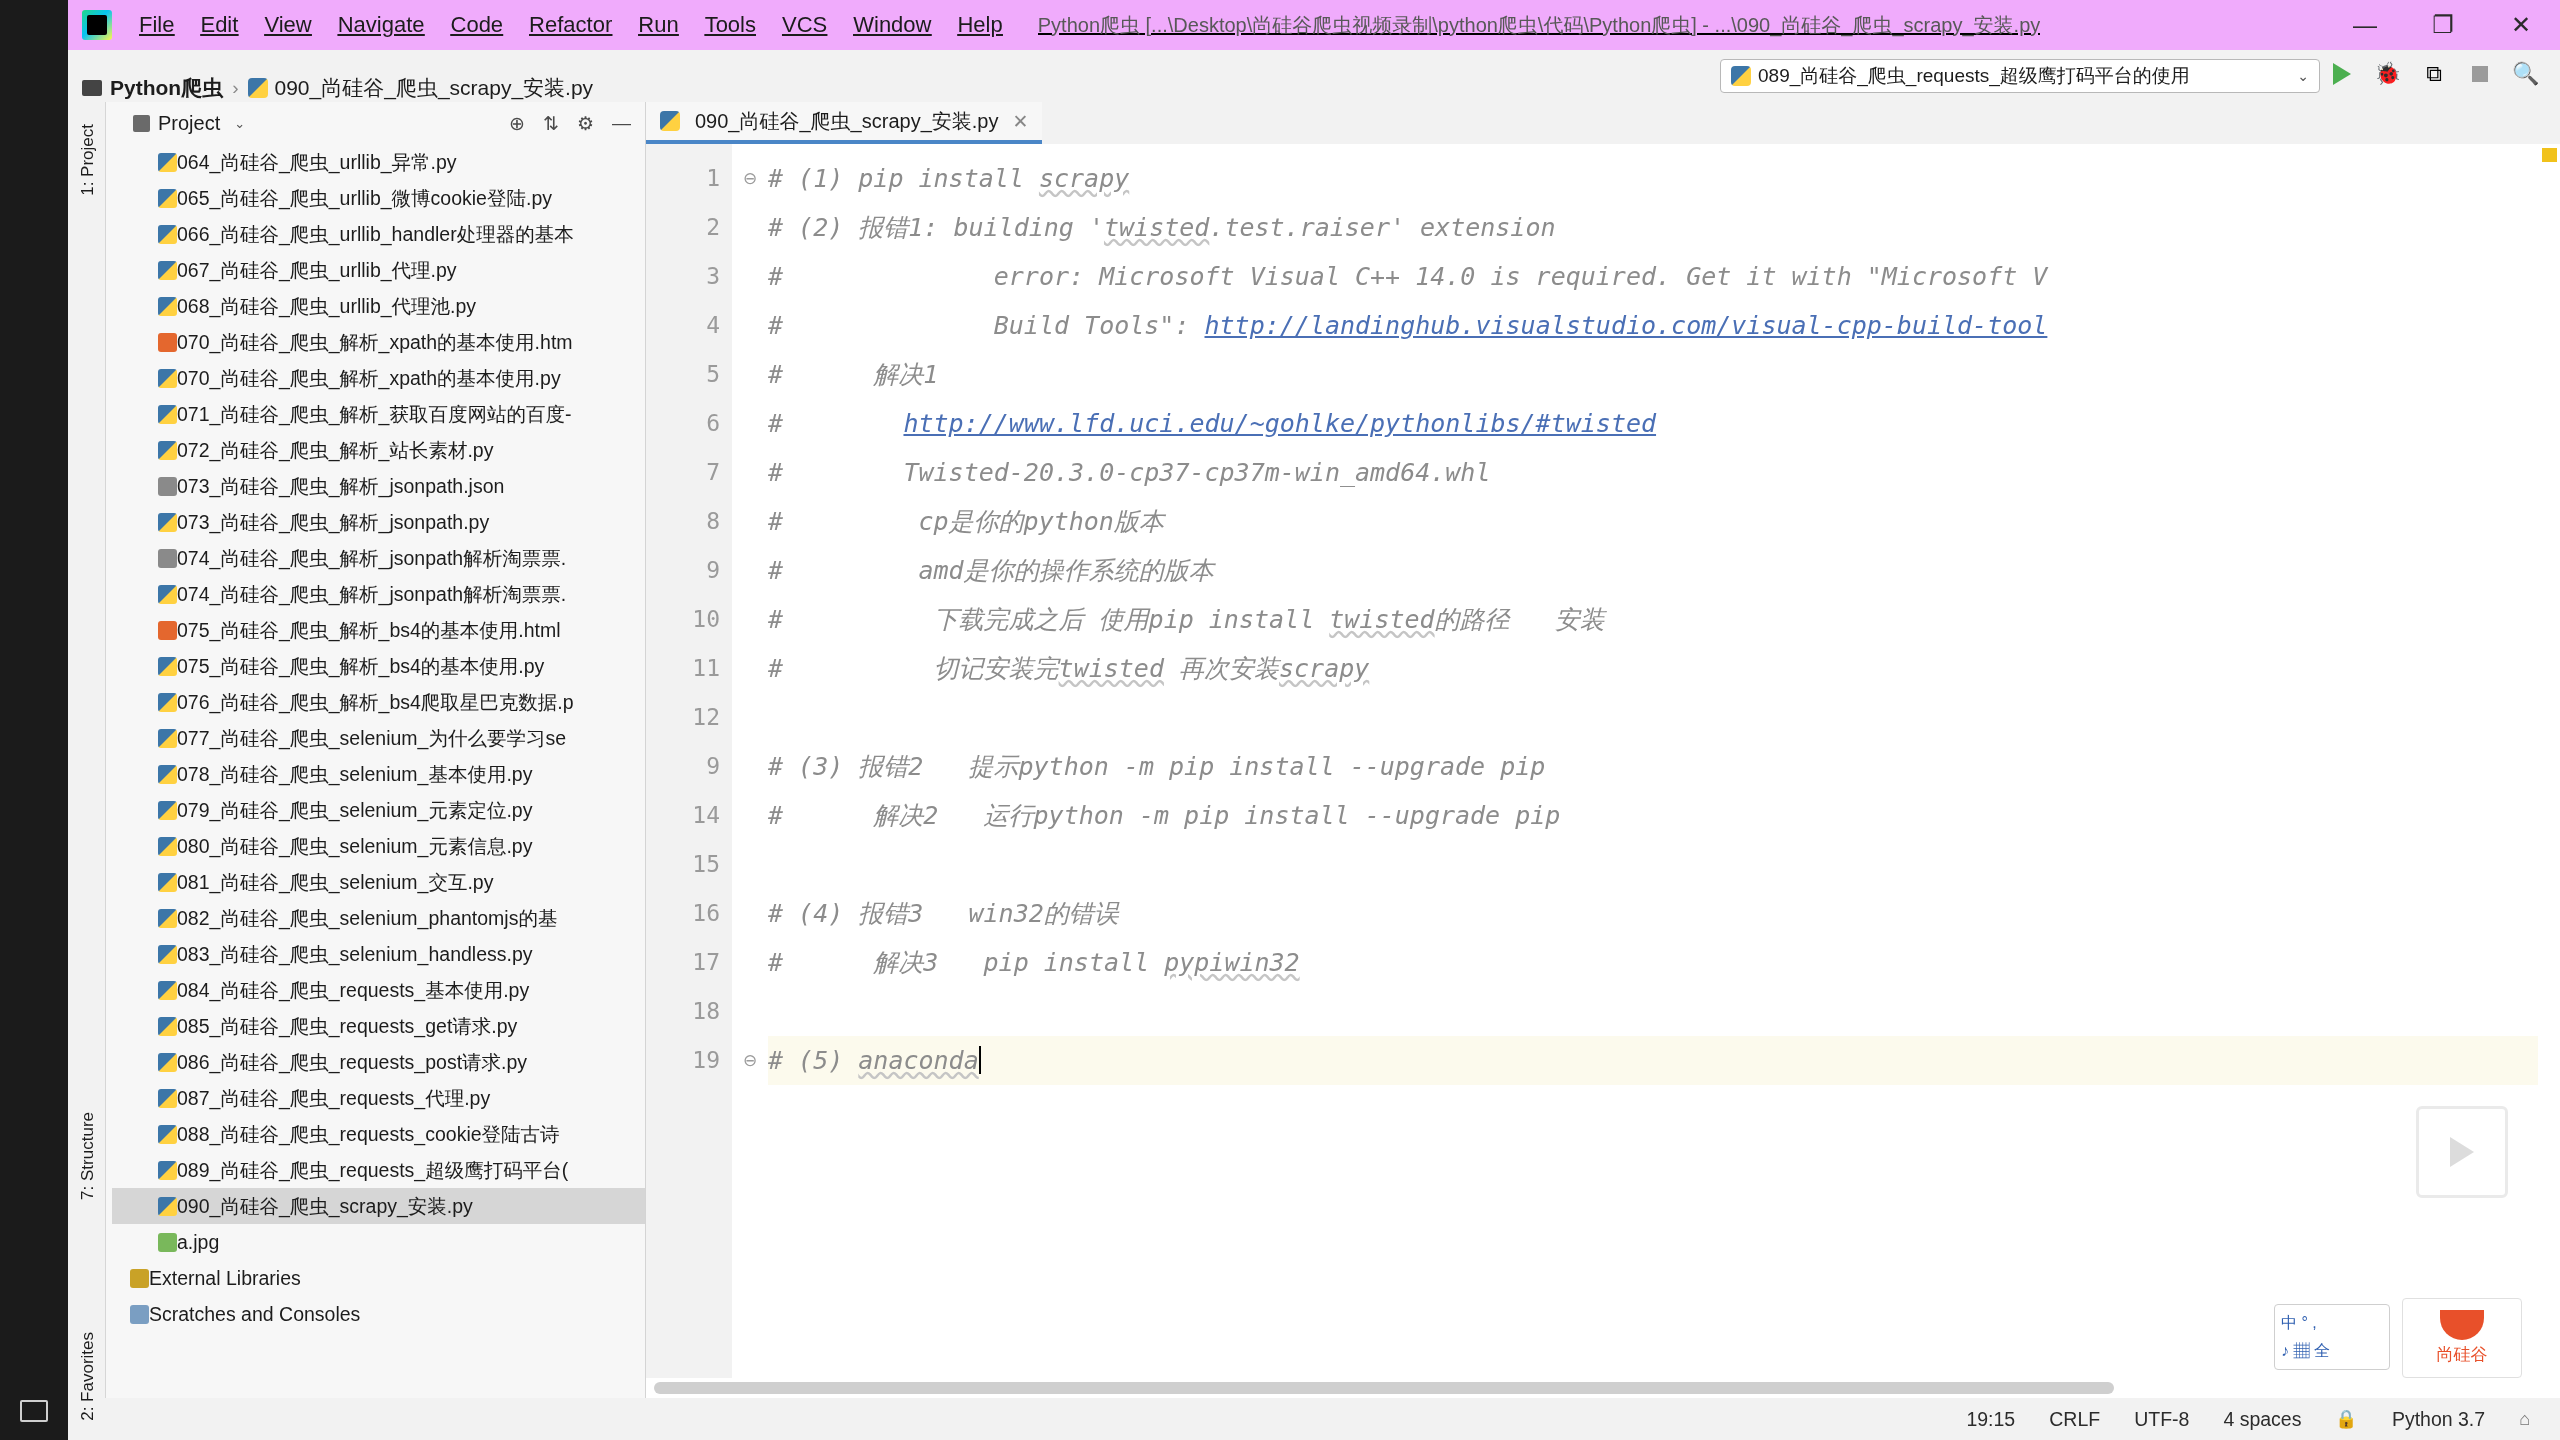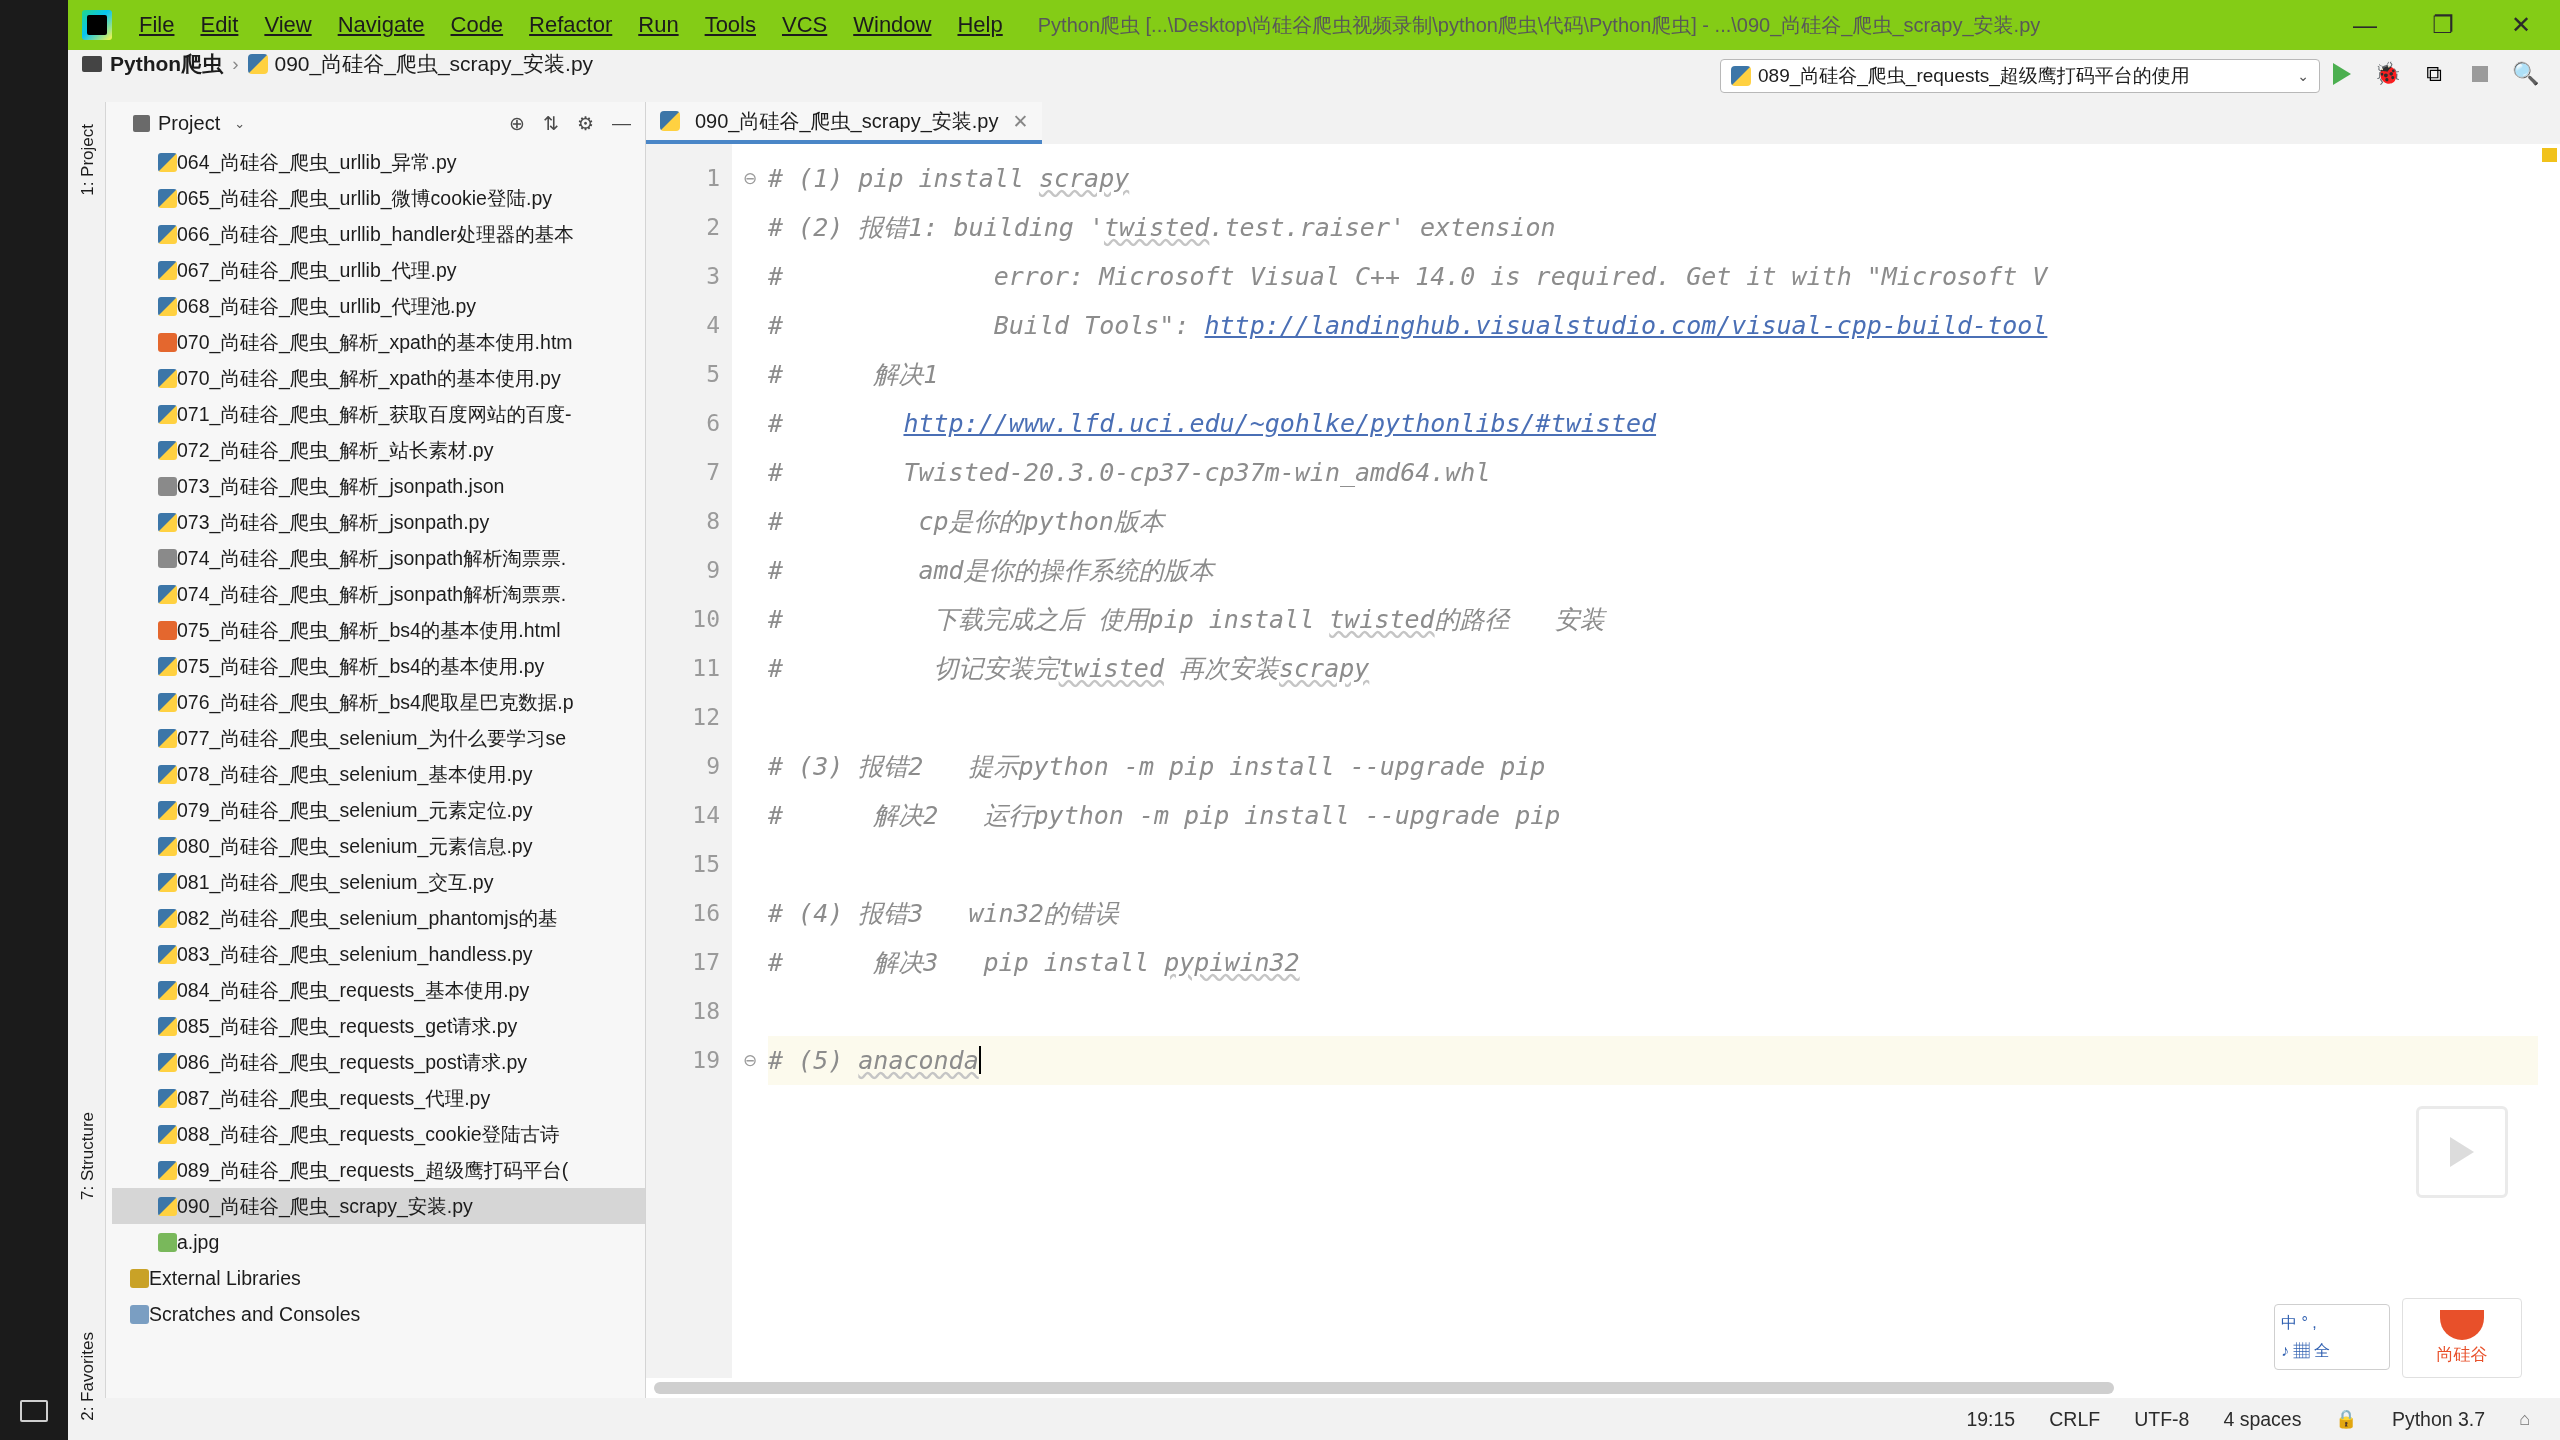--- a/index.html
+++ b/index.html
@@ -11,23 +11,23 @@
   }
   #app {
     position: absolute;
     left: 68px; top: 0px;
     width: 2492px; height: 1440px;
     background: #f2f2f2;
     display: flex; flex-direction: column;
   }
   
   .menubar {
-    height: 50px; background: #84cc16;
+    height: 50px; background: #f0abfc;
     display: flex; align-items: center;
-    padding-left: 8px; flex-shrink: 0;
+    padding-left: 8px; flex-shrink: 0; text-decoration: underline;
   }
   .app-logo {
     width: 30px; height: 30px; margin-right: 14px; margin-left: 6px;
     background: linear-gradient(135deg,#21d789 0%,#07c3f2 45%,#fcf84a 100%);
     border-radius: 3px; position: relative; flex-shrink: 0;
   }
   .app-logo::after {
     content:""; position:absolute; left:5px; top:5px; width:20px; height:20px;
     background:#000; border-radius:2px;
   }
@@ -45,21 +45,21 @@
     display: flex; align-items: center;
   }
   .win-btn {
     width: 78px; height: 50px; display: flex;
     align-items: center; justify-content: center;
     font-size: 24px; color: #2b2b2b;
   }
 
   
   .navbar {
-    height: 52px; background: #f2f2f2; display: flex; align-items: flex-start;
+    height: 52px; background: #f2f2f2; display: flex; align-items: flex-end;
     padding-left: 14px; flex-shrink: 0; position: relative;
   }
   .crumb {
     display: flex; align-items: center; font-size: 21px; color: #1c1c1c;
   }
   .crumb .sep { color: #8a8a8a; margin: 0 9px; font-size: 19px; }
   .crumb b { font-weight: bold; }
   .icon-folder {
     width: 20px; height: 16px; background: #444; border-radius: 2px;
     margin-right: 8px; flex-shrink: 0;

